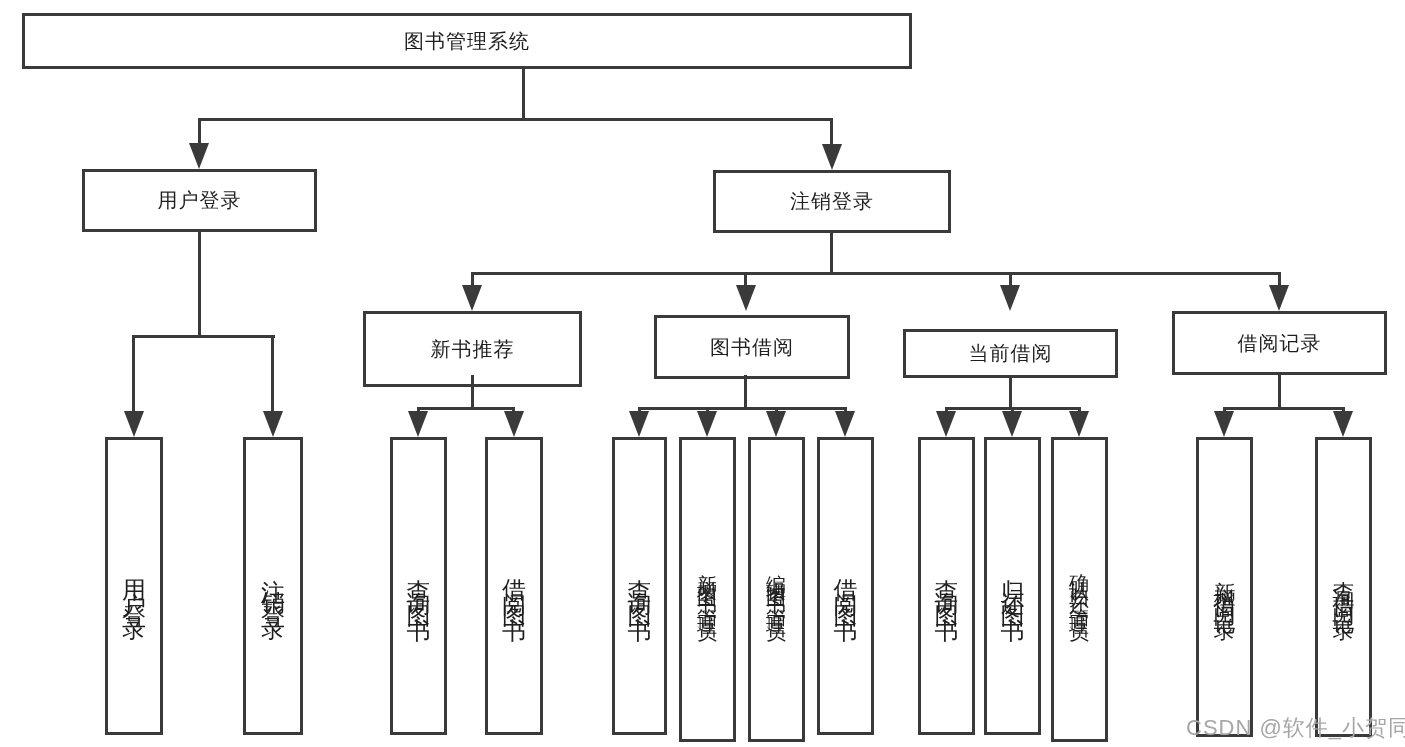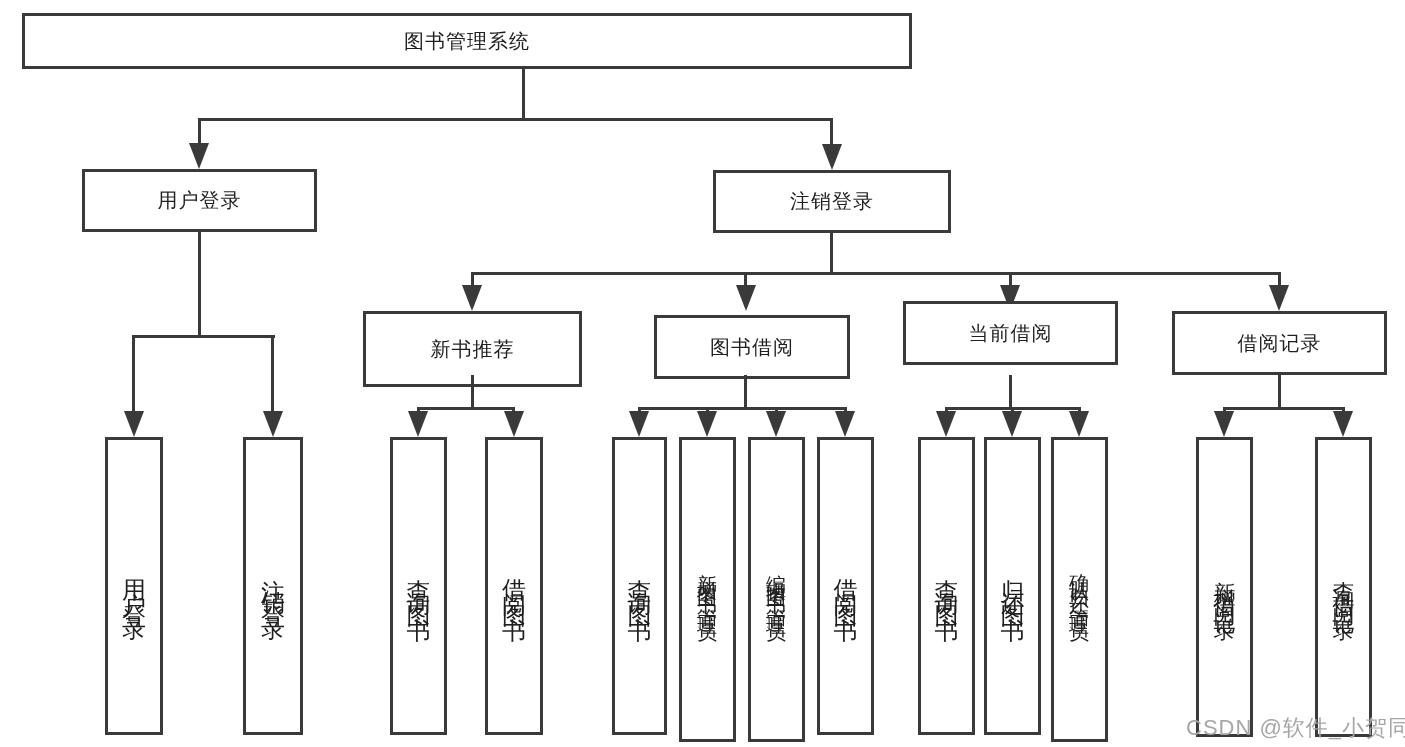--- a/index.html
+++ b/index.html
@@ -90,21 +90,21 @@
   <div class="arrow" style="left:1000px;top:285px;"></div>
   <div class="vline" style="left:1278px;top:272px;height:14px;"></div>
   <div class="arrow" style="left:1269px;top:285px;"></div>
 
   <div class="box" style="left:363px;top:311px;width:219px;height:76px;">
     <span class="hlabel">新书推荐</span>
   </div>
   <div class="box" style="left:638px;top:315px;width:196px;height:64px;margin-left:16px;">
     <span class="hlabel">图书借阅</span>
   </div>
-  <div class="box" style="left:903px;top:301px;width:215px;height:64px;">
+  <div class="box" style="left:903px;top:329px;width:215px;height:49px;">
     <span class="hlabel">当前借阅</span>
   </div>
   <div class="box" style="left:1172px;top:311px;width:215px;height:64px;">
     <span class="hlabel">借阅记录</span>
   </div>
 
   <div class="vline" style="left:471px;top:375px;height:32px;"></div>
   <div class="hline" style="left:417px;top:407px;width:98px;"></div>
   <div class="vline" style="left:417px;top:407px;height:6px;"></div>
   <div class="arrow" style="left:408px;top:411px;"></div>

